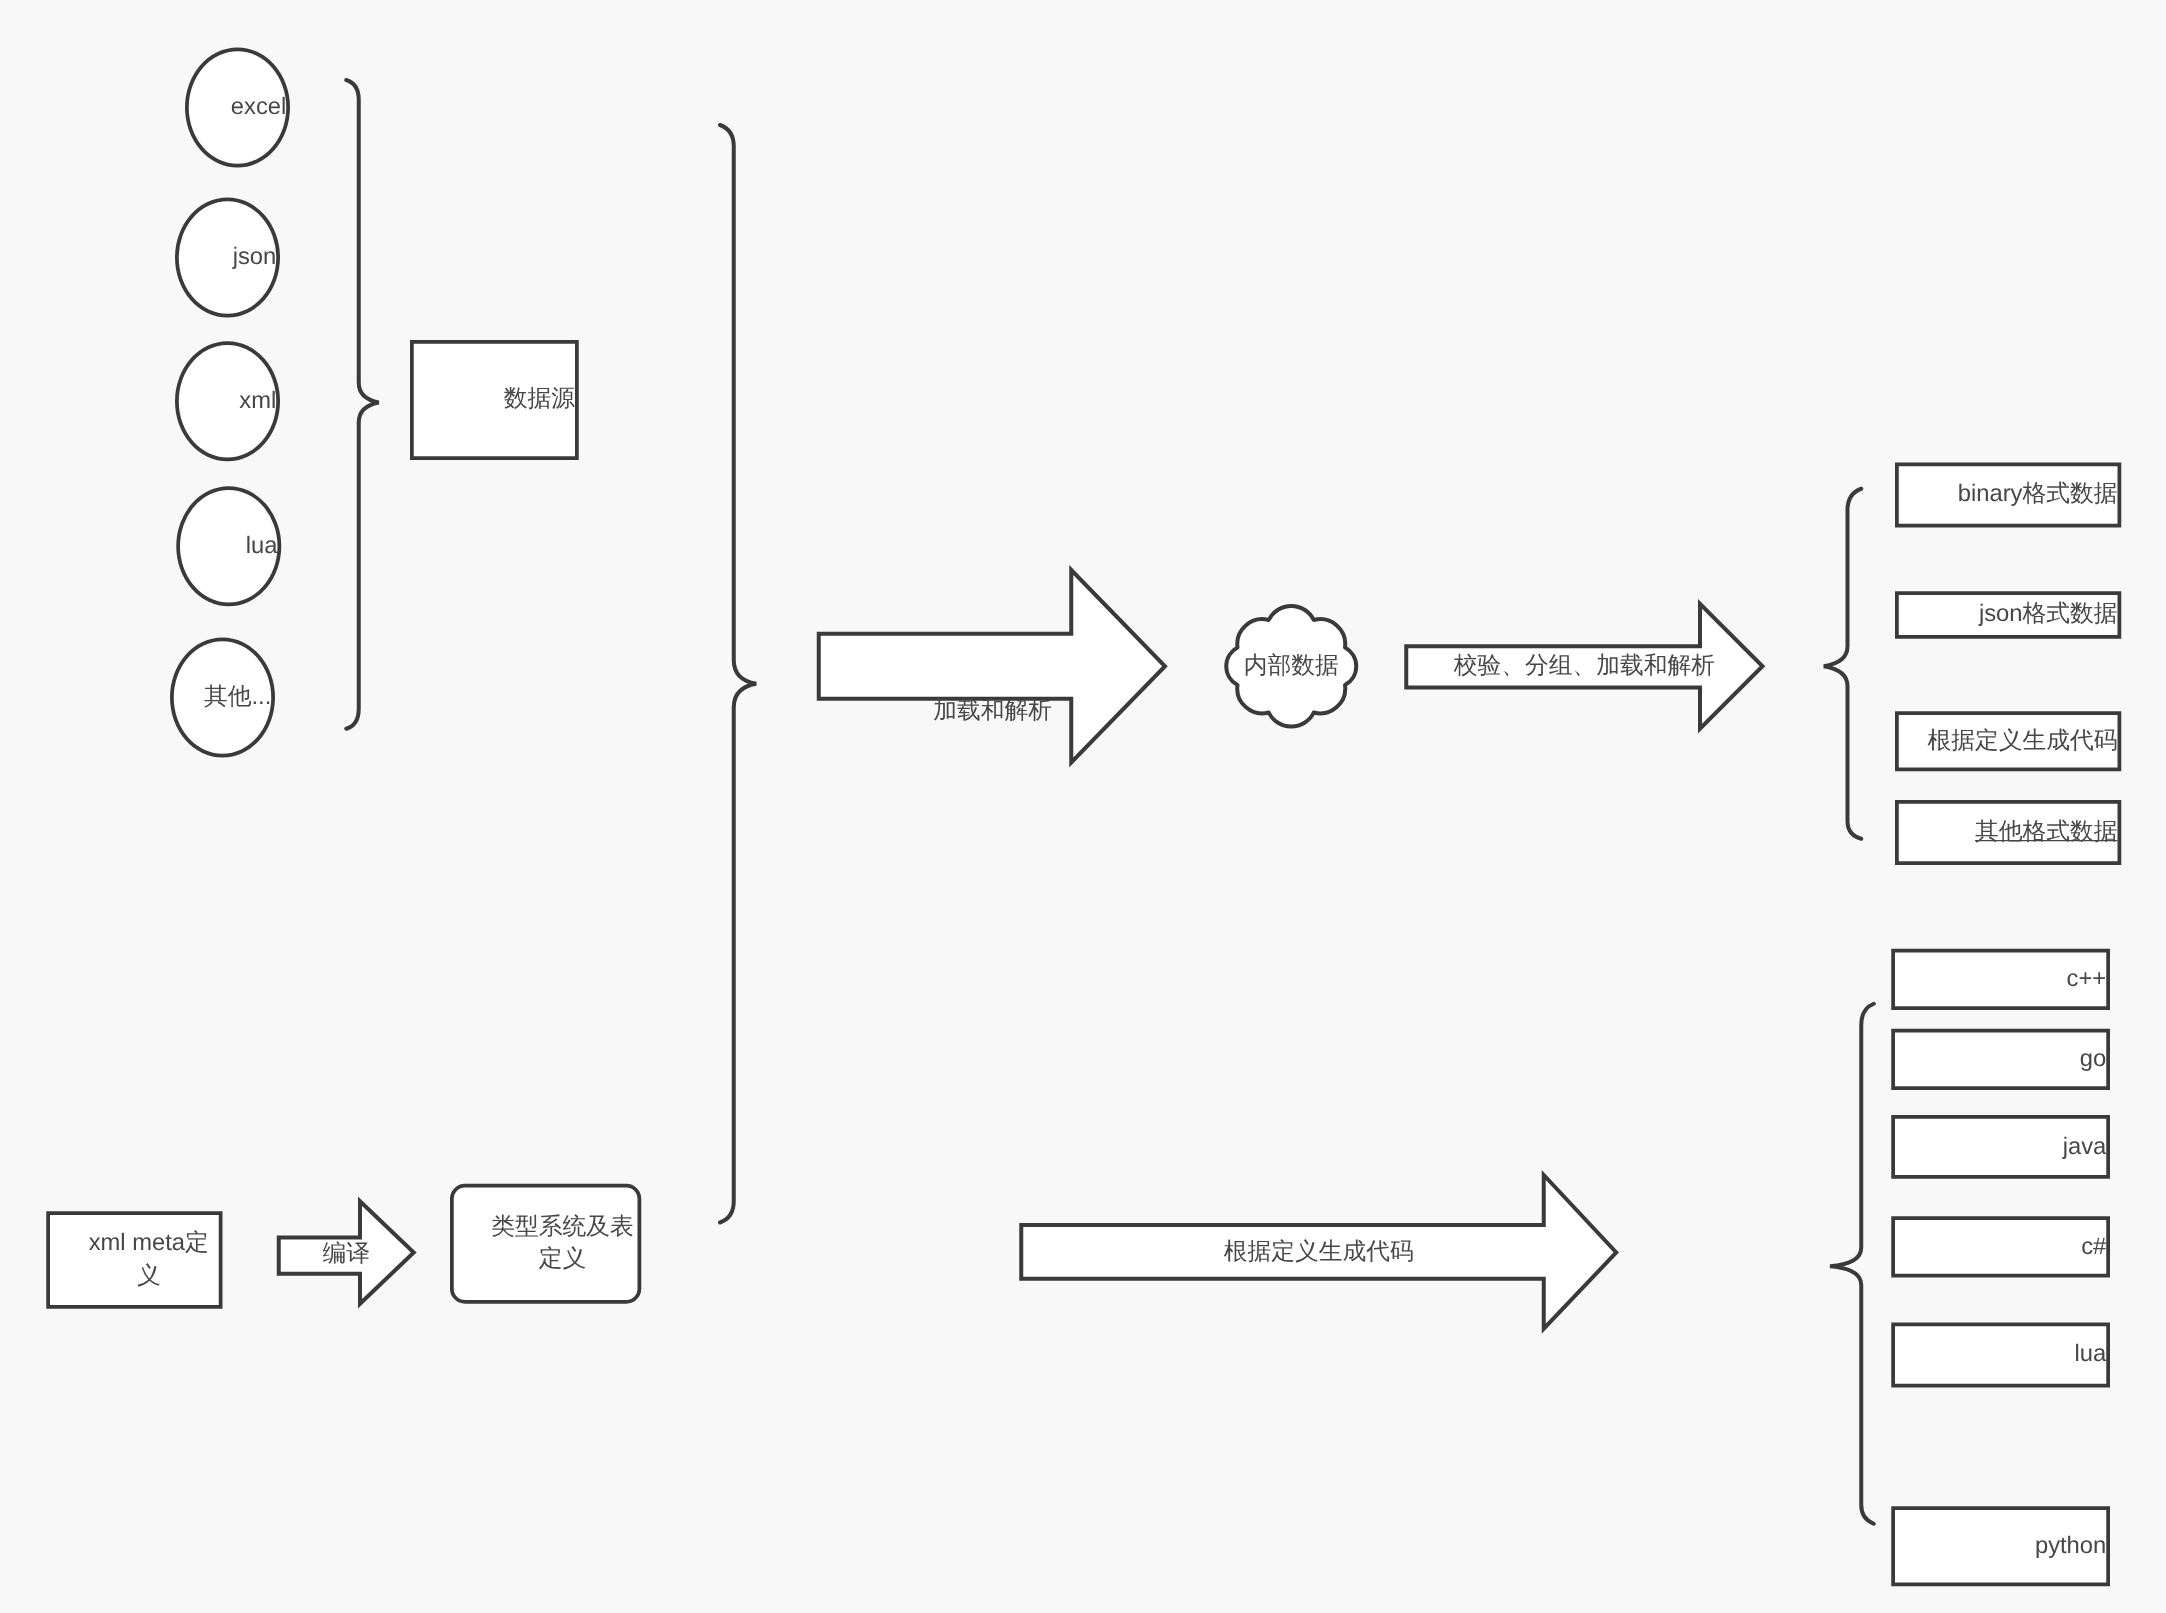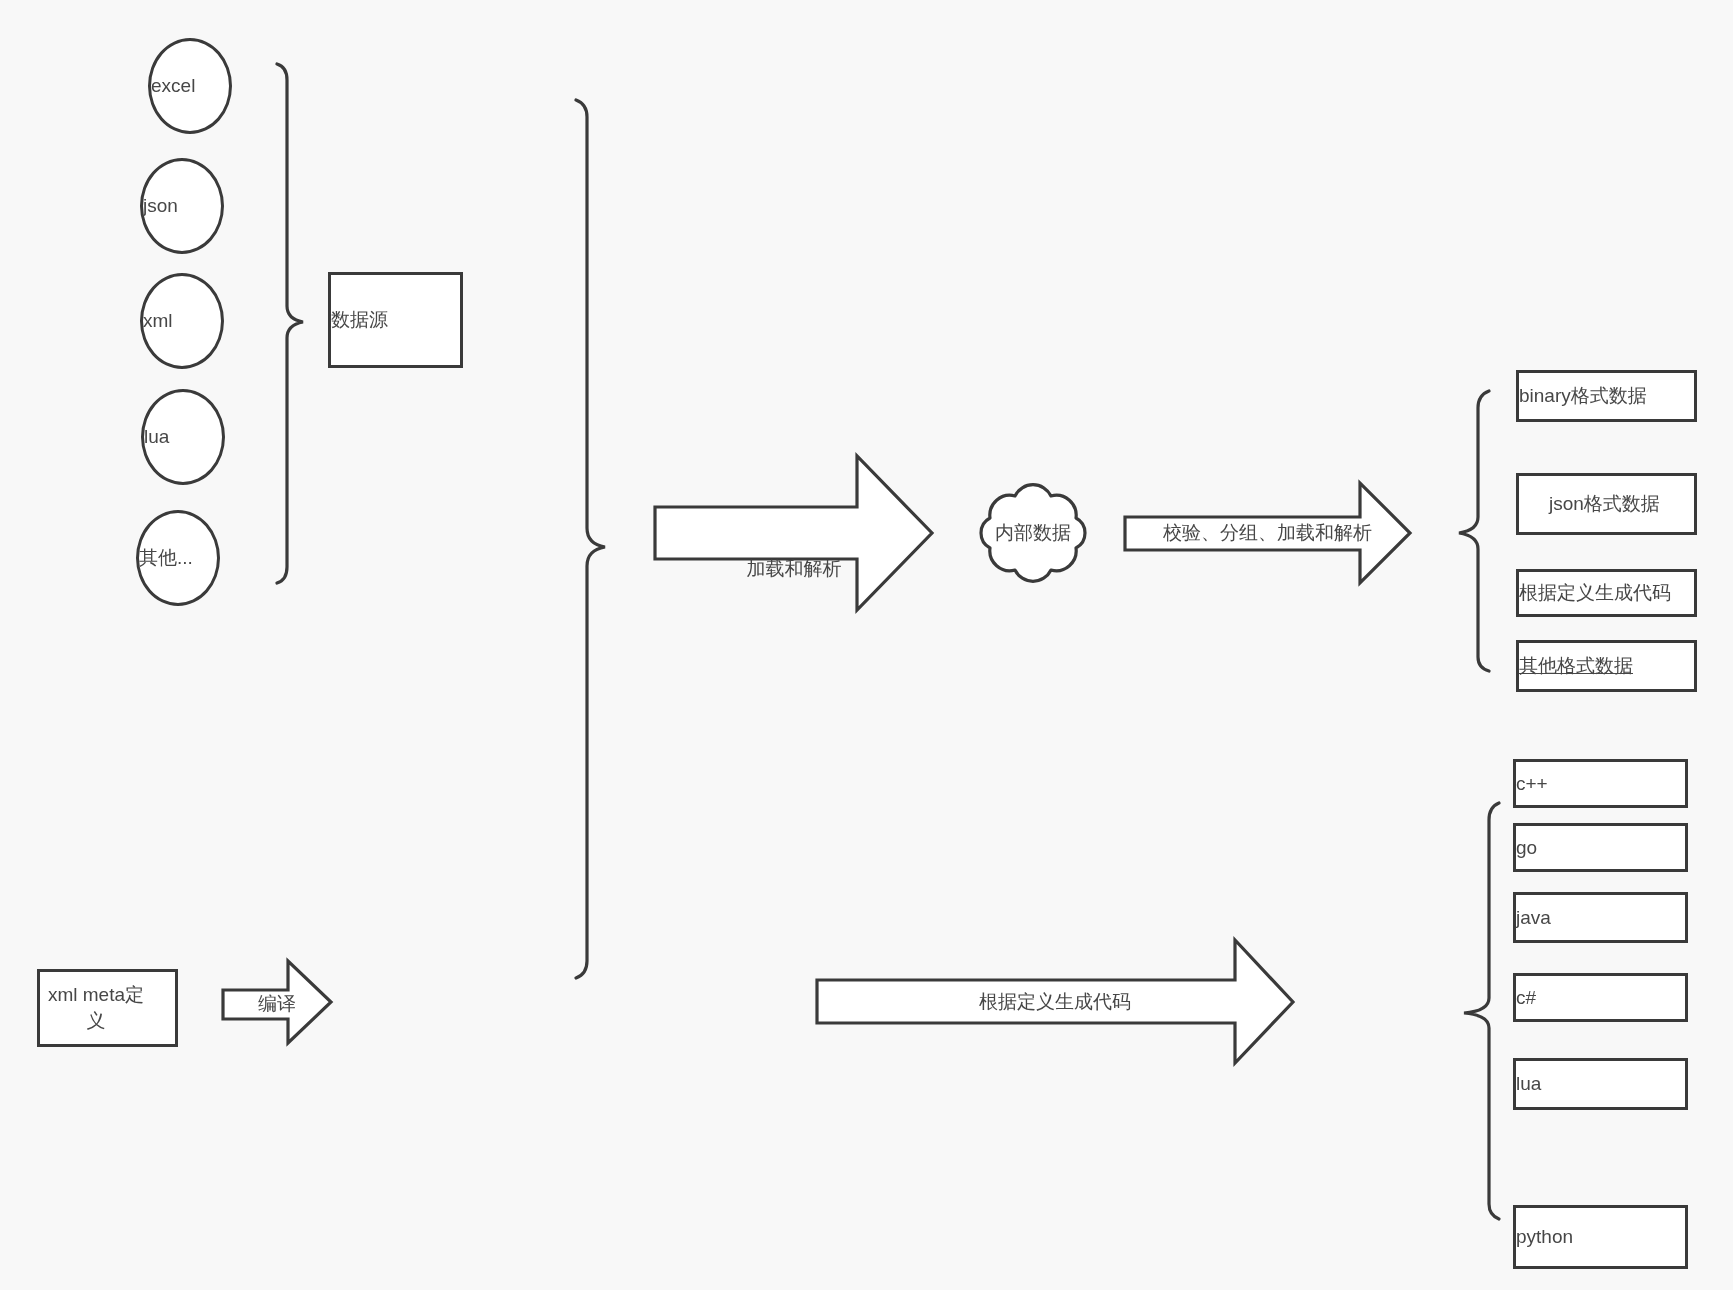--- a/index.html
+++ b/index.html
@@ -11,21 +11,21 @@
     position:relative;
     overflow:hidden;
   }
   #stage{position:absolute;left:0;top:0;width:1733px;height:1290px;}
   svg.layer{position:absolute;left:0;top:0;}
   .shape-stroke{stroke:#3a3a3a;fill:none;stroke-width:3.2;stroke-linecap:round;}
   .shape-filled{stroke:#3a3a3a;fill:#ffffff;stroke-width:3.2;stroke-linejoin:miter;}
   .node{
     position:absolute;box-sizing:border-box;
     background:#ffffff;border:3px solid #3a3a3a;
-    display:flex;align-items:center;justify-content:flex-start;
+    display:flex;align-items:center;justify-content:flex-end;
     font-size:19px;line-height:26px;text-align:center;
   }
   .ellipse{border-radius:50%;}
   .rounded{border-radius:12px;}
   .lbl{
     position:absolute;display:flex;align-items:center;justify-content:center;
     font-size:19px;line-height:26px;text-align:center;white-space:nowrap;
   }
   .wrap{white-space:normal;word-break:break-all;}
 </style>
@@ -74,33 +74,36 @@
   <div class="node" style="left:37px;top:969px;width:141px;height:78px;">
     <span class="wrap" style="width:112px;">xml meta定义</span>
   </div>
 
   <div class="node" style="left:328px;top:272px;width:135px;height:96px;">
     <span>数据源</span>
   </div>
 
   <div class="lbl" style="left:223px;top:988px;width:108px;height:32px;">编译</div>
 
+  <div class="node rounded" style="left:360px;top:947px;width:153px;height:96px;">
+    <span class="wrap" style="width:120px;">类型系统及表定义</span>
+  </div>
 
   <div class="lbl" style="left:655px;top:509px;width:278px;height:50px;margin-top:35px;">加载和解析</div>
 
   <div class="lbl" style="left:983px;top:517px;width:100px;height:32px;">内部数据</div>
 
   <div class="lbl" style="left:1125px;top:516px;width:285px;height:34px;">校验、分组、加载和解析</div>
 
   <div class="lbl" style="left:817px;top:981px;width:476px;height:42px;">根据定义生成代码</div>
 
   <div class="node" style="left:1516px;top:370px;width:181px;height:52px;">
     <span>binary格式数据</span>
   </div>
-  <div class="node" style="left:1516px;top:473px;width:181px;height:62px;padding-left:30px;">
+  <div class="node" style="left:1516px;top:473px;width:181px;height:38px;padding-left:30px;">
     <span>json格式数据</span>
   </div>
   <div class="node" style="left:1516px;top:569px;width:181px;height:48px;">
     <span>根据定义生成代码</span>
   </div>
   <div class="node" style="left:1516px;top:640px;width:181px;height:52px;text-decoration:underline;">
     <span>其他格式数据</span>
   </div>
 
   <div class="node" style="left:1513px;top:759px;width:175px;height:49px;">

